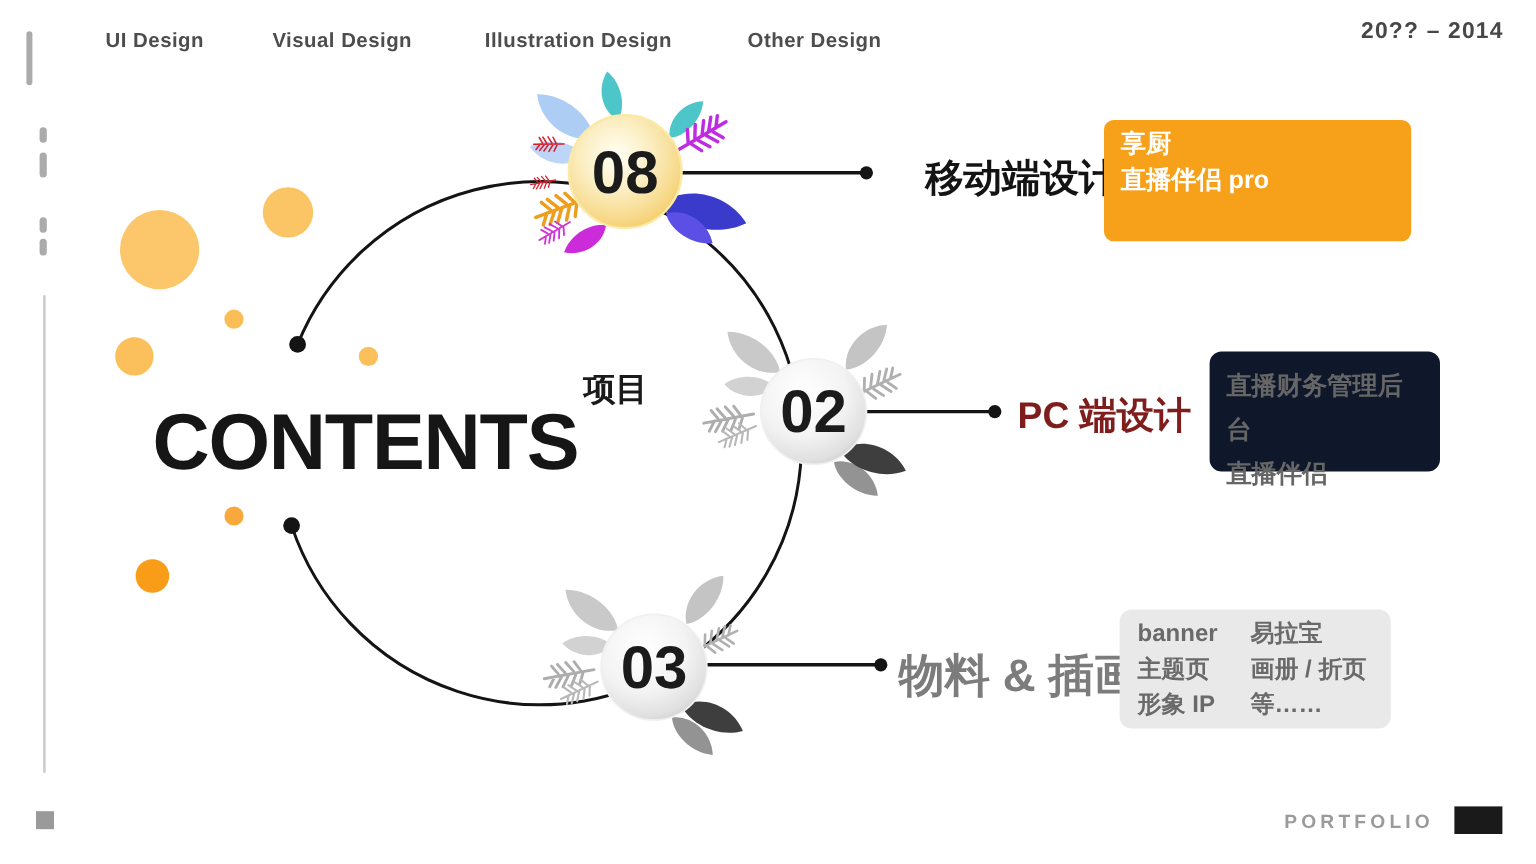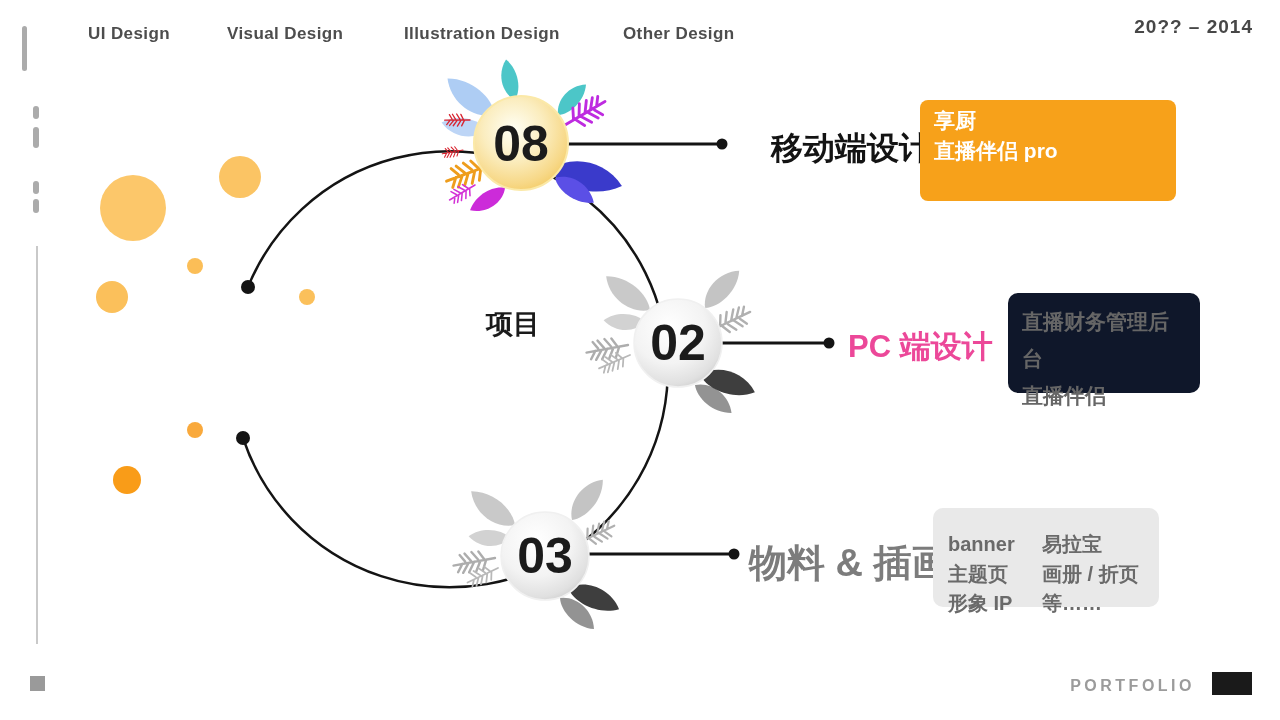--- a/index.html
+++ b/index.html
@@ -42,32 +42,32 @@
   #diagram { position:absolute; left:0; top:0; width:1280px; height:720px; }
 
   
   .sphere-num { position:absolute; width:120px; text-align:center; font-size:50px;
                 font-weight:700; color:#1b1b1b; line-height:60px; }
   #num1{left:461px; top:114px;} #num2{left:618px; top:313px;} #num3{left:485px; top:526px;}
 
   
   .sec-label { position:absolute; font-weight:700; white-space:nowrap; }
   #lab1{left:739px; top:127px; font-size:32px; color:#131313;margin-left:32px;}
-  #lab2{left:848px; top:326px; font-size:31px; color:#ec4899;}
+  #lab2{left:848px; top:326px; font-size:31px; color:#7f1d1d;}
   #lab3{left:749px; top:538px; font-size:38px; color:#7c7c7c;}
 
   
   .box { position:absolute; font-weight:700; }
   #box1{ left:920px; top:100px; width:256px; height:101px; background:#f7a11a; border-radius:8px;
          color:#ffffff; font-size:21px; line-height:30px; padding:6px 14px; }
   #box2{ left:1008px; top:293px; width:192px; height:100px; background:#0f172a; border-radius:10px;
          color:#666666; font-size:21px; line-height:37px; padding:10px 14px; }
   #box3{ left:933px; top:508px; width:226px; height:99px; background:#e9e9e9; border-radius:10px;
          color:#6a6a6a; font-size:20px; padding:6px 15px; }
-  #box3 .grid { display:grid; grid-template-columns:94px auto; line-height:29.5px;margin-top:16px; }
+  #box3 .grid { display:grid; grid-template-columns:94px auto; line-height:29.5px; }
 
   
   .portfolio { position:absolute; top:677px; right:85px; font-size:16px; font-weight:700;
                color:#9b9b9b; letter-spacing:3.5px; }
   #footer-block{ position:absolute; left:1212px; top:672px; width:40px; height:23px; background:#1a1a1a; }
 </style>
 </head>
 <body>
 
 <div id="stage">
@@ -169,20 +169,21 @@
     <circle cx="521" cy="143" r="47" fill="url(#gradGold)" stroke="#fbe9a8" stroke-width="2"></circle>
     <circle cx="678" cy="343" r="44" fill="url(#gradSilver)" stroke="#f0f0f0" stroke-width="1.5"></circle>
     <circle cx="545" cy="556" r="44" fill="url(#gradSilver)" stroke="#f0f0f0" stroke-width="1.5"></circle>
   </svg>
 
   <div class="sphere-num" id="num1">08</div>
   <div class="sphere-num" id="num2">02</div>
   <div class="sphere-num" id="num3">03</div>
 
   <div class="title-tag">项目</div>
+  <div class="title-main">CONTENTS</div>
 
   <div class="sec-label" id="lab1">移动端设计</div>
   <div class="sec-label" id="lab2">PC 端设计</div>
   <div class="sec-label" id="lab3">物料 &amp; 插画</div>
 
   <div class="box" id="box1">
     <div>享厨</div>
     <div>直播伴侣 pro</div>
   </div>
   <div class="box" id="box2">

